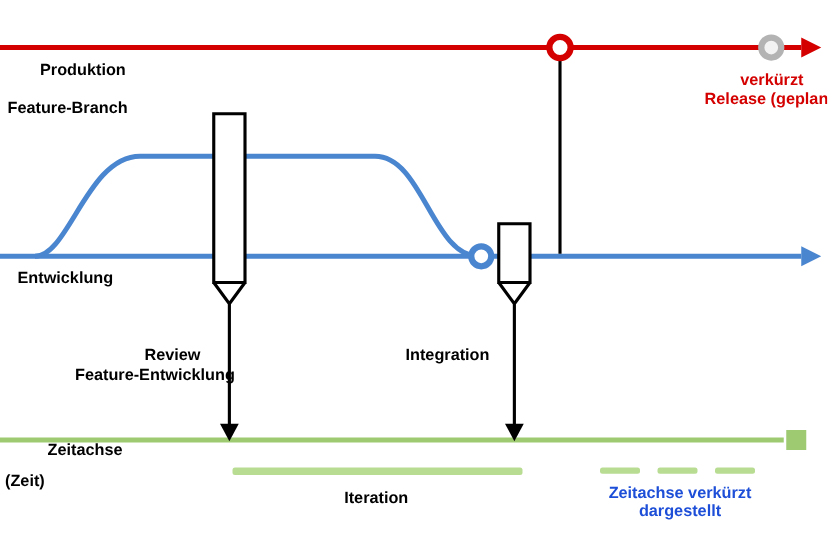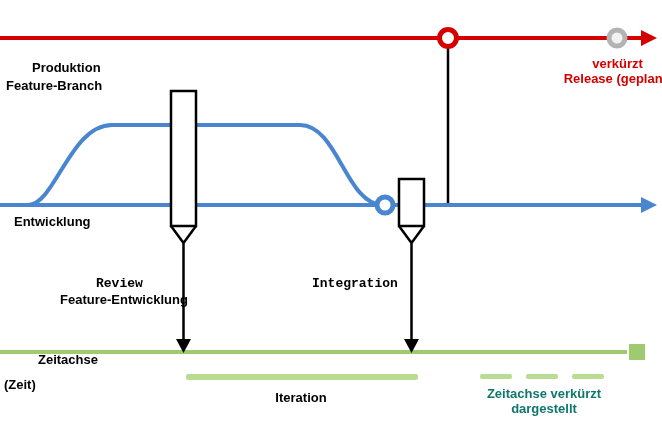--- a/index.html
+++ b/index.html
@@ -12,23 +12,23 @@
   }
   .layer{position:absolute;left:0;top:0;}
   .lbl{
     position:absolute;
     font:700 13px "Liberation Sans",sans-serif;
     color:#000;
     line-height:15px;
     white-space:nowrap;
   }
   .lbl.center{text-align:center;white-space:normal;}
-  .lbl.right{text-align:left;font-family:Liberation Mono, monospace;}
+  .lbl.right{text-align:center;}
   .lbl.red{color:#d40000;}
-  .lbl.green{color:#0f766e;}
+  .lbl.green{color:#1d4ed8;}
   svg *{vector-effect:non-scaling-stroke;}
 </style>
 </head>
 <body>
 
 <div class="canvas">
 
   <svg class="layer" width="662" height="436" viewBox="0 0 662 436">
 
     <line x1="0" y1="352" x2="627" y2="352" stroke-width="4" stroke="#9ecb72"></line>
@@ -59,21 +59,21 @@
     <path d="M399,226 L411.5,243 L411.5,341 M424,226 L411.5,243" fill="none" stroke-width="2.5" stroke="#000000"></path>
     <polygon points="404,339 419,339 411.5,353" fill="#000000"></polygon>
 
     <line x1="448" y1="48" x2="448" y2="203" stroke-width="2.5" stroke="#000000"></line>
 
     <circle cx="385" cy="205" r="8" fill="#ffffff" stroke-width="5" stroke="#4a86d0"></circle>
     <circle cx="448" cy="38" r="8.5" fill="#ffffff" stroke-width="5" stroke="#d40000"></circle>
     <circle cx="617" cy="38" r="8" fill="#f2f2f2" stroke-width="5" stroke="#b3b3b3"></circle>
   </svg>
 
-  <div class="lbl" style="left:8px;top:60px;padding-left:24px;">Produktion</div>
+  <div class="lbl" style="left:8px;top:48px;padding-left:24px;">Produktion</div>
 
   <div class="lbl" style="left:6px;top:78px;">Feature-Branch</div>
 
   <div class="lbl" style="left:14px;top:214px;">Entwicklung</div>
 
 
   <div class="lbl red center" style="left:545px;top:56px;width:145px;">
     <span>verkürzt</span><br>
     <span>Release (geplant)</span>
   </div>

